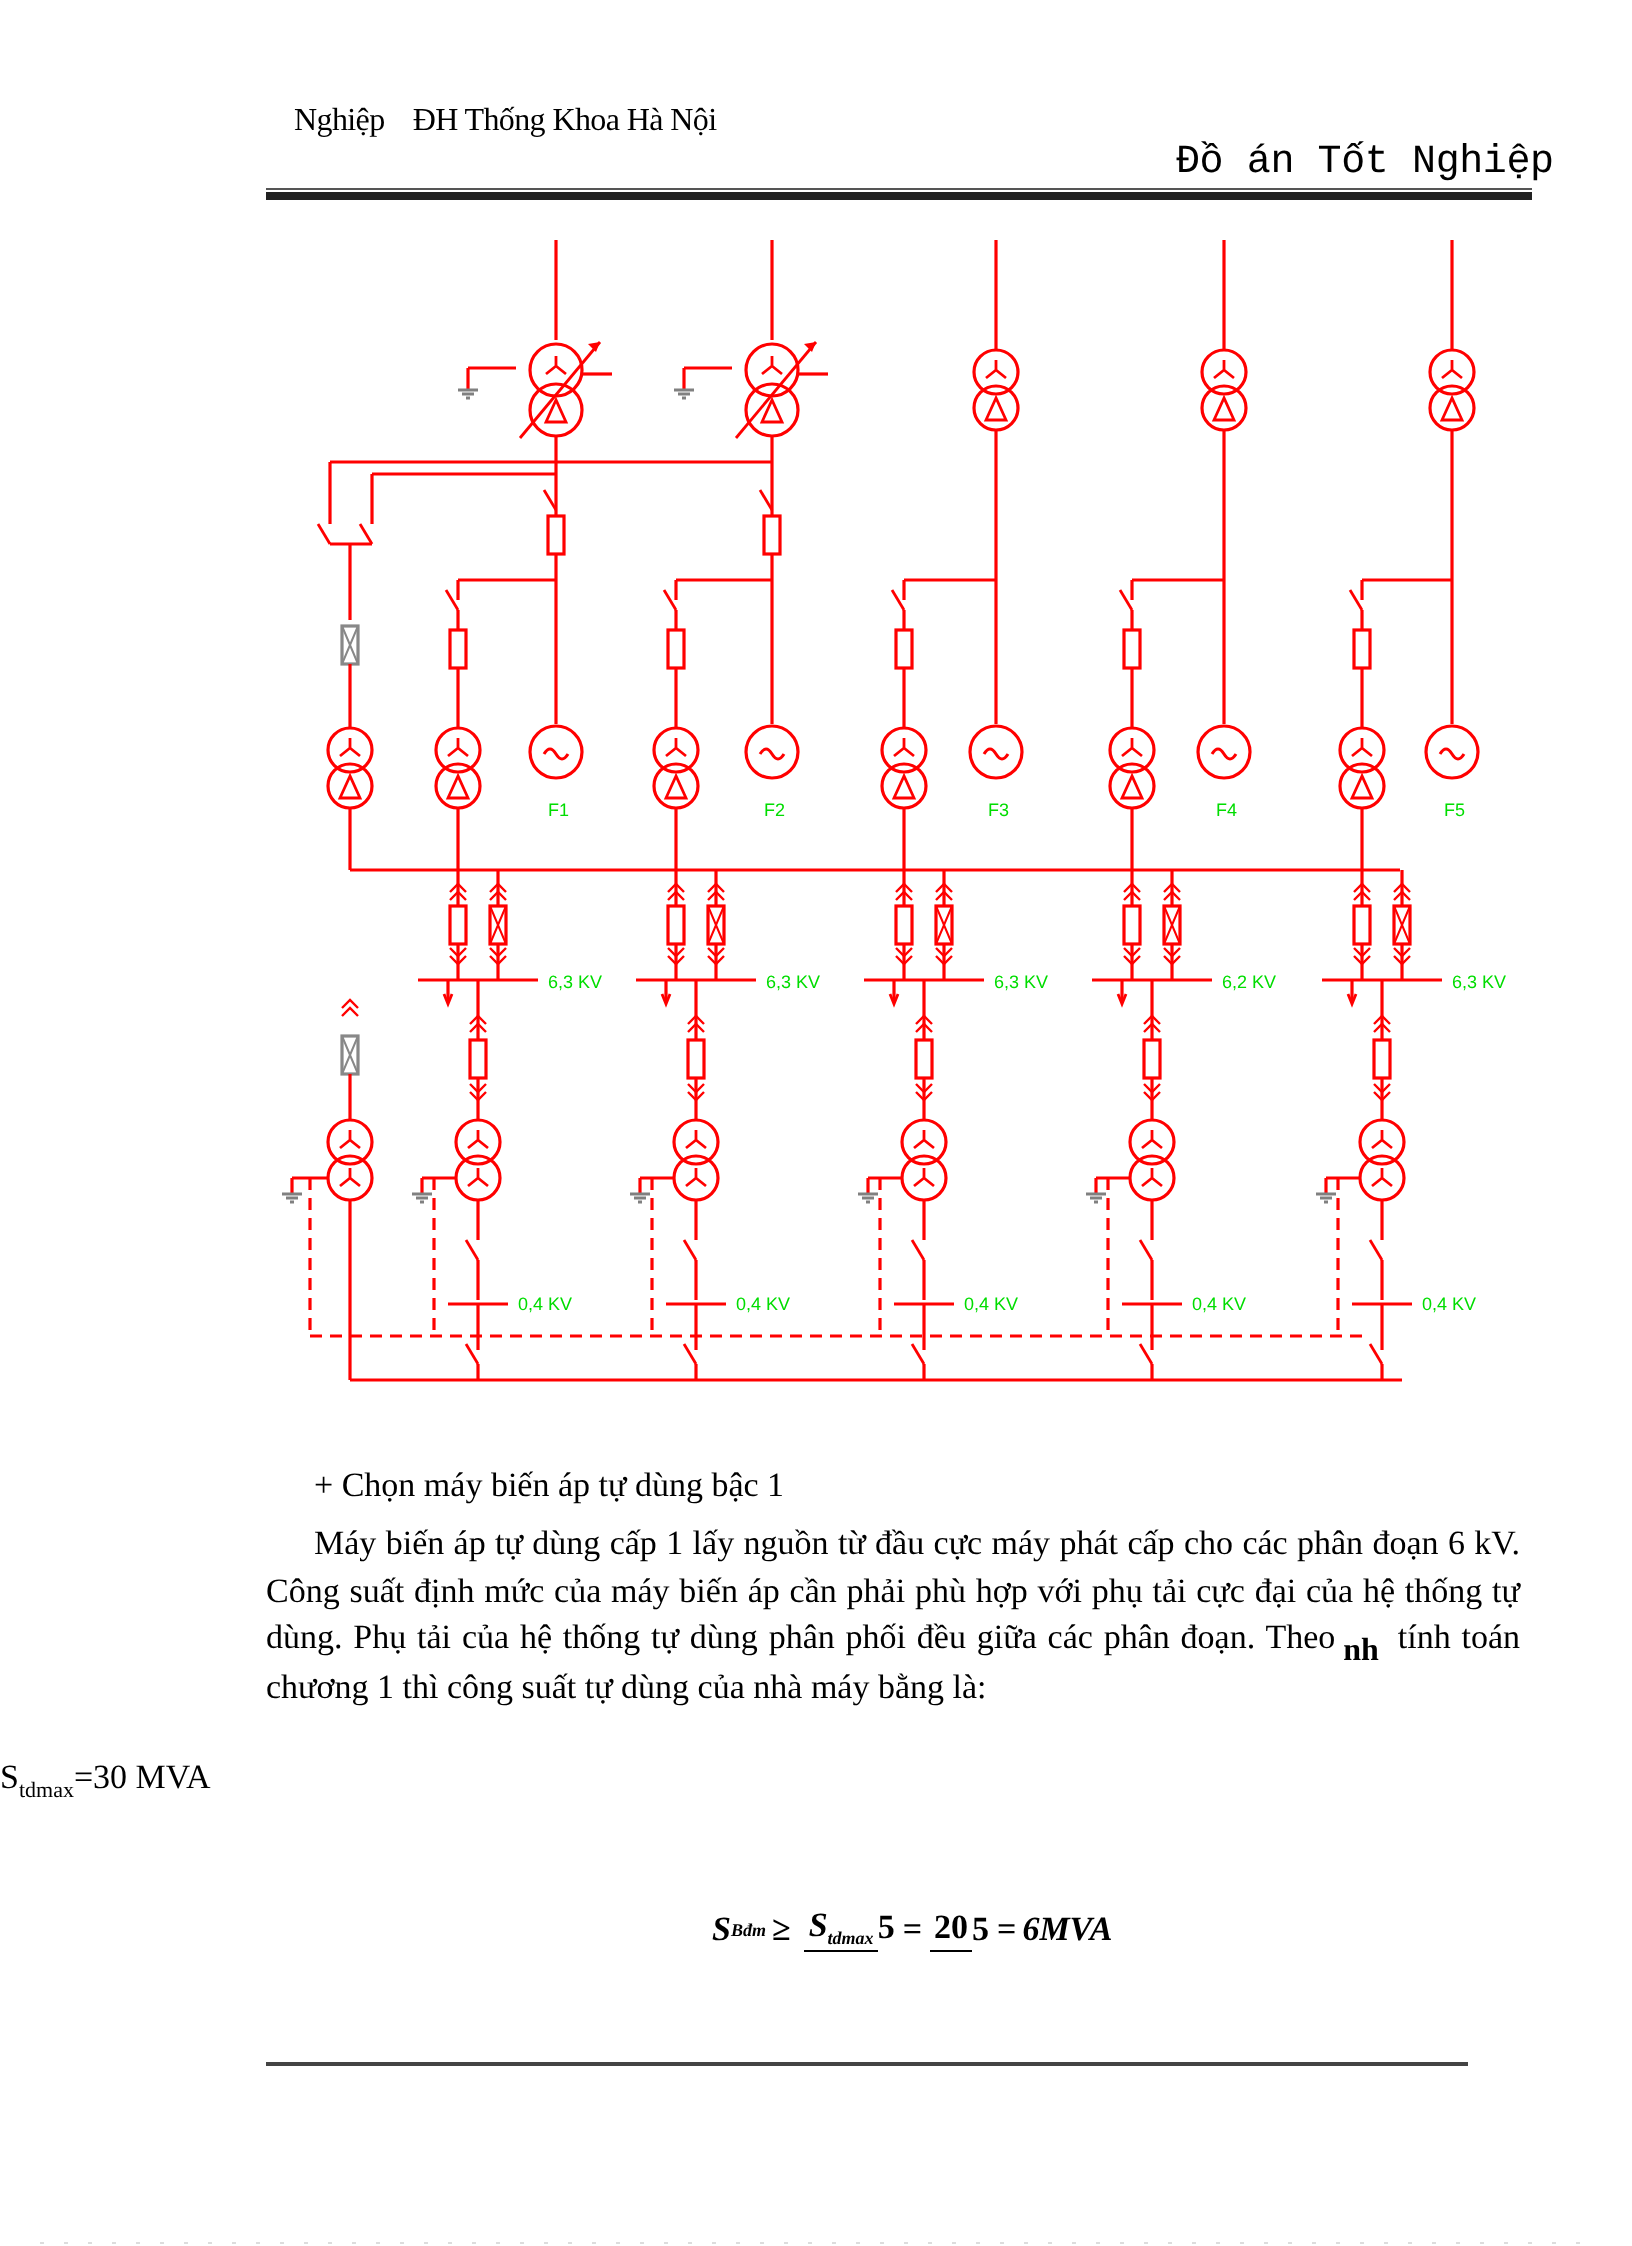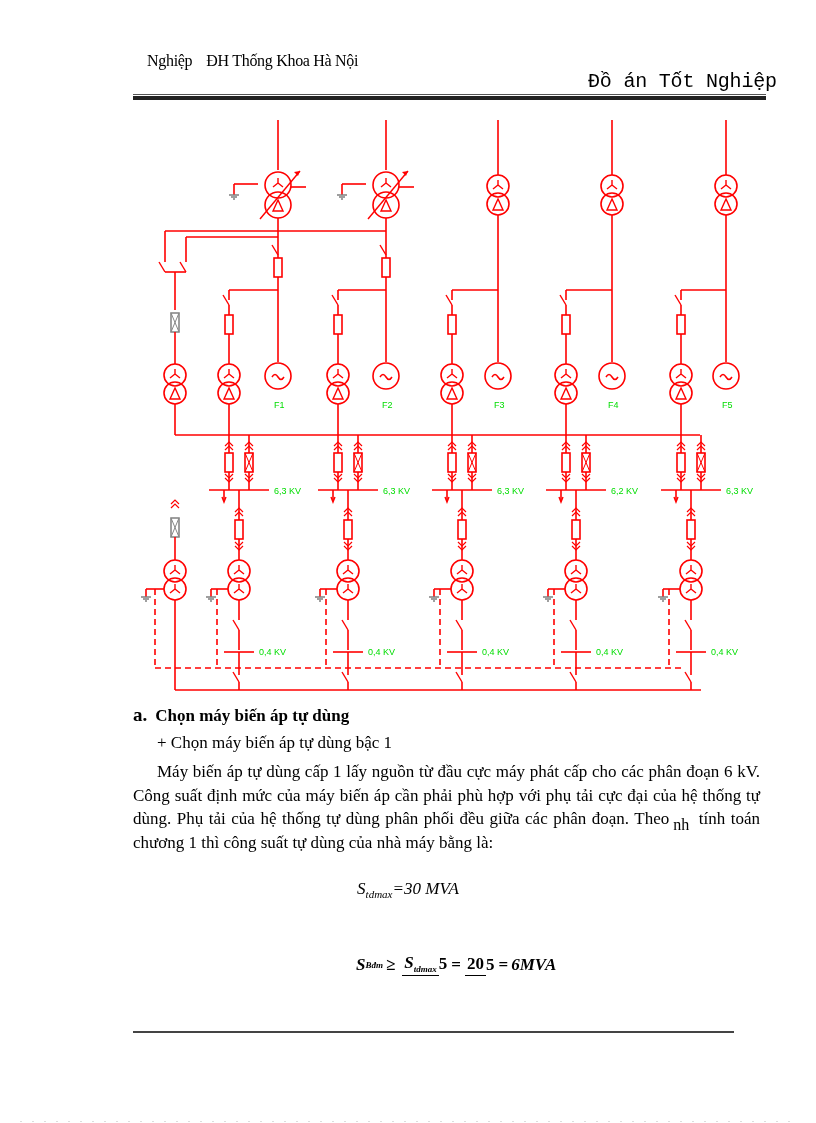--- a/index.html
+++ b/index.html
@@ -14,22 +14,22 @@
     .hdr-rule-thin { position: absolute; left: 133px; top: 94px; width: 633px; height: 1px; background: #555; }
     .hdr-rule-thick { position: absolute; left: 133px; top: 96px; width: 633px; height: 4px; background: #222; }
 
     .diagram { position: absolute; left: 0; top: 0; width: 816px; height: 700px; }
 
     .section-title { position: absolute; left: 133px; top: 704px; font-size: 17px; font-weight: bold; }
     .section-title .letter { font-size: 19px; margin-right: 8px; }
     .sub-title { position: absolute; left: 157px; top: 733px; font-size: 17px; text-align: right; }
     .para { position: absolute; left: 133px; top: 760px; width: 627px; font-size: 17px; line-height: 23.5px; text-align: justify; }
     .para .indent { display: inline-block; width: 24px; }
-    .para .sub-nh { font-size: 16px; position: relative; top: 6px; margin: 0 4px; }
-    .formula1 { position: absolute; left: 0; width: 816px; top: 879px; text-align: center; font-size: 17px; font-style: italic; }
+    .para .sub-nh { font-size: 16px; position: relative; top: 6px; margin: 0 4px; font-weight: bold; }
+    .formula1 { position: absolute; left: 0; width: 816px; top: 879px; font-size: 17px; }
     .formula1 sub { font-size: 11px; }
     .cond { position: absolute; left: 133px; top: 909px; font-size: 17px; }
     .formula2 { position: absolute; left: 356px; top: 937px; font-size: 17px; font-weight: bold; font-style: italic; display: flex; align-items: center; }
     .frac { display: inline-flex; flex-direction: row; margin: 16px 4px; }
     .frac .num { border-bottom: 1.3px solid #000; padding: 0 2px 1px 2px; font-style: italic; }
     .frac .den { padding-top: 1px; font-style: normal; }
     .sm { font-size: 9px; vertical-align: -4px; }
     .footer-rule { position: absolute; left: 133px; top: 1031px; width: 601px; height: 2px; background: #444; }
     .bottom-dots { position: absolute; left: 20px; top: 1121px; width: 776px; height: 1px;
                    background: repeating-linear-gradient(90deg, #ddd 0 2px, transparent 2px 12px); }
@@ -359,23 +359,20 @@
       <path d="M175,584 L175,589 M175,589 L170,593 M175,589 L180,593" stroke="#ff0000" stroke-width="1.4" fill="none"></path>
       <line x1="164" y1="589" x2="146" y2="589" stroke="#ff0000" stroke-width="1.6"></line>
       <line x1="146" y1="589" x2="146" y2="597" stroke="#ff0000" stroke-width="1.6"></line>
       <path d="M141,597 L151,597 M143,599 L149,599 M145,601 L147,601" stroke="#808080" stroke-width="1.5"></path>
       <line x1="155" y1="589" x2="155" y2="668" stroke="#ff0000" stroke-width="1.6" stroke-dasharray="6,4"></line>
       <line x1="155" y1="668" x2="681" y2="668" stroke="#ff0000" stroke-width="1.6" stroke-dasharray="6,4"></line>
       <line x1="175" y1="600" x2="175" y2="690" stroke="#ff0000" stroke-width="1.6"></line>
       <line x1="175" y1="690" x2="701" y2="690" stroke="#ff0000" stroke-width="1.6"></line>
     </svg>
 
-  <div class="section-title">
-    <span class="letter">a.</span><span>Chọn máy biến áp tự dùng</span>
-  </div>
   <div class="sub-title">+ Chọn máy biến áp tự dùng bậc 1</div>
   <div class="para">
     <span class="indent"></span><span>Máy biến áp tự dùng cấp 1 lấy nguồn từ đầu cực máy phát cấp cho các phân đoạn 6 kV. Công suất định mức của máy biến áp cần phải phù hợp với phụ tải cực đại của hệ thống tự dùng. Phụ tải của hệ thống tự dùng phân phối đều giữa các phân đoạn. Theo</span><span class="sub-nh">nh</span> <span>tính toán chương 1 thì công suất tự dùng của nhà máy bằng là:</span>
   </div>
   <div class="formula1">
     <span>S</span><sub>tdmax</sub><span>=30 MVA</span>
   </div>
   <div class="formula2">
     <span>S</span>
       <span class="sm">Bđm</span>

